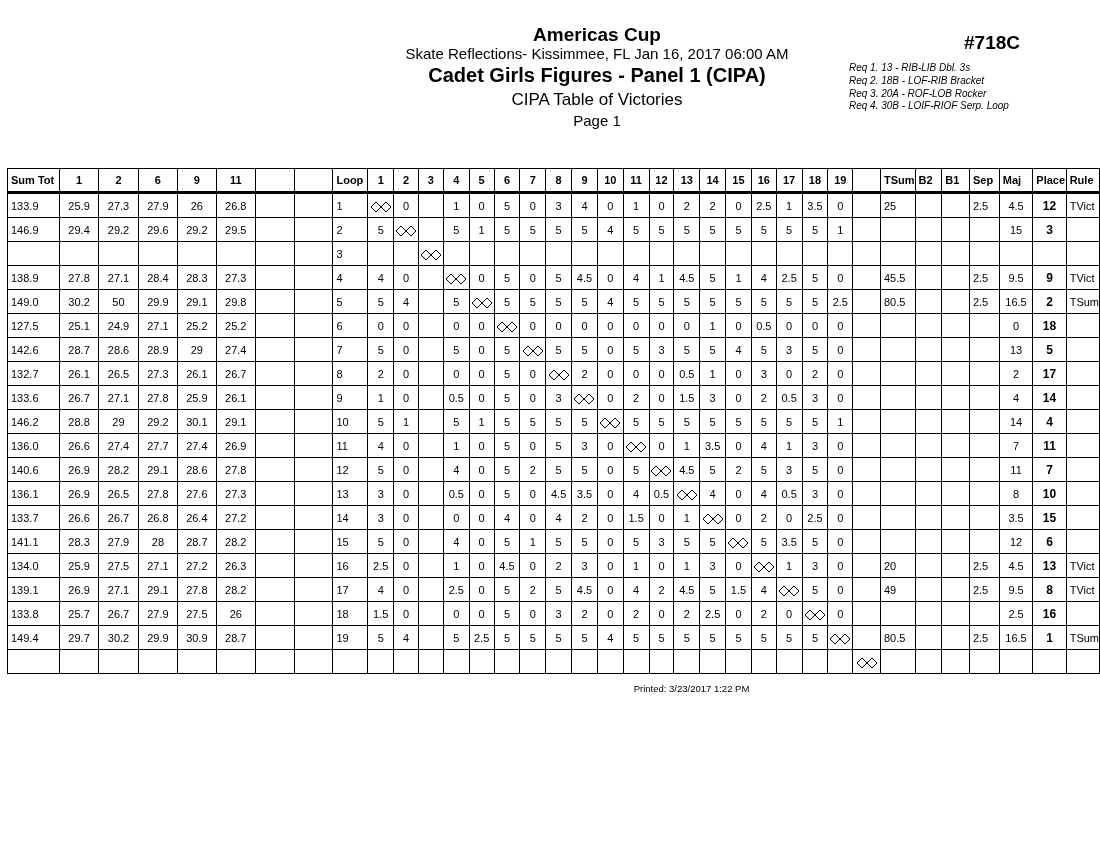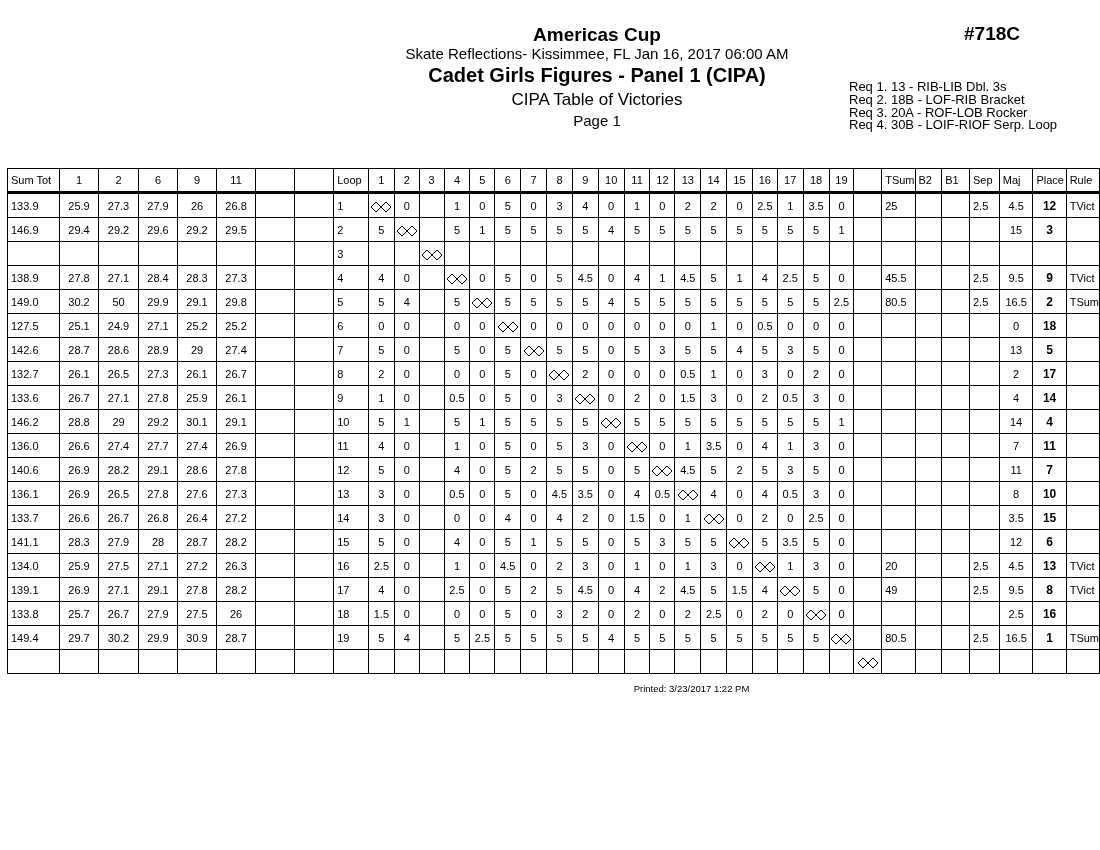--- a/index.html
+++ b/index.html
@@ -4,28 +4,28 @@
 <style>
   html, body { margin:0; padding:0; background:#ffffff; }
   body { width:1100px; height:850px; position:relative; overflow:hidden; font-family:"Liberation Sans", sans-serif; color:#000; }
   .abs { position:absolute; }
   .title { left:0; width:1100px; text-align:center; white-space:nowrap; }
   #event-title { top:24px; font-size:19px; font-weight:bold; left:47px; }
   #venue-line { top:45px; font-size:15px; left:47px; }
   #panel-title { top:64px; font-size:20px; font-weight:bold; left:47px; }
   #table-title { top:90px; font-size:17px; left:47px; }
   #page-label { top:112px; font-size:15px; left:47px; }
-  #event-number { top:23px; left:964px; font-size:19px; font-weight:bold; }
-  #req-list { top:81px; left:849px; font-size:13px; line-height:12.8px; }
+  #event-number { top:32px; left:964px; font-size:19px; font-weight:bold; }
+  #req-list { top:62px; left:849px; font-size:10px; line-height:12.8px;font-style:italic; }
   #req-list div { white-space:nowrap; }
   #printed { top:683px; left:0; width:1383px; text-align:center; font-size:9.5px; }
 
   table.grid { position:absolute; left:7px; top:168px; border-collapse:collapse; table-layout:fixed; font-size:11px; }
   table.grid td { border:1px solid #000; height:23px; padding:0; text-align:center; vertical-align:middle; white-space:nowrap; overflow:hidden; }
-  table.grid tr.head td { height:22px; border-bottom:3px solid #000; }
+  table.grid tr.head td { height:22px; border-bottom:3px solid #000;font-weight:bold; }
   table.grid td.l { text-align:left; padding-left:3px; }
   table.grid td.b { font-weight:bold; font-size:12px; }
   .xxx { display:inline-block; width:20px; height:10px; vertical-align:middle; }
 </style>
 </head>
 <body>
 
 <div id="event-title" class="abs title">Americas Cup</div>
 <div id="venue-line" class="abs title">Skate Reflections- Kissimmee, FL  Jan 16, 2017  06:00 AM</div>
 <div id="panel-title" class="abs title">Cadet Girls Figures - Panel 1 (CIPA)</div>

